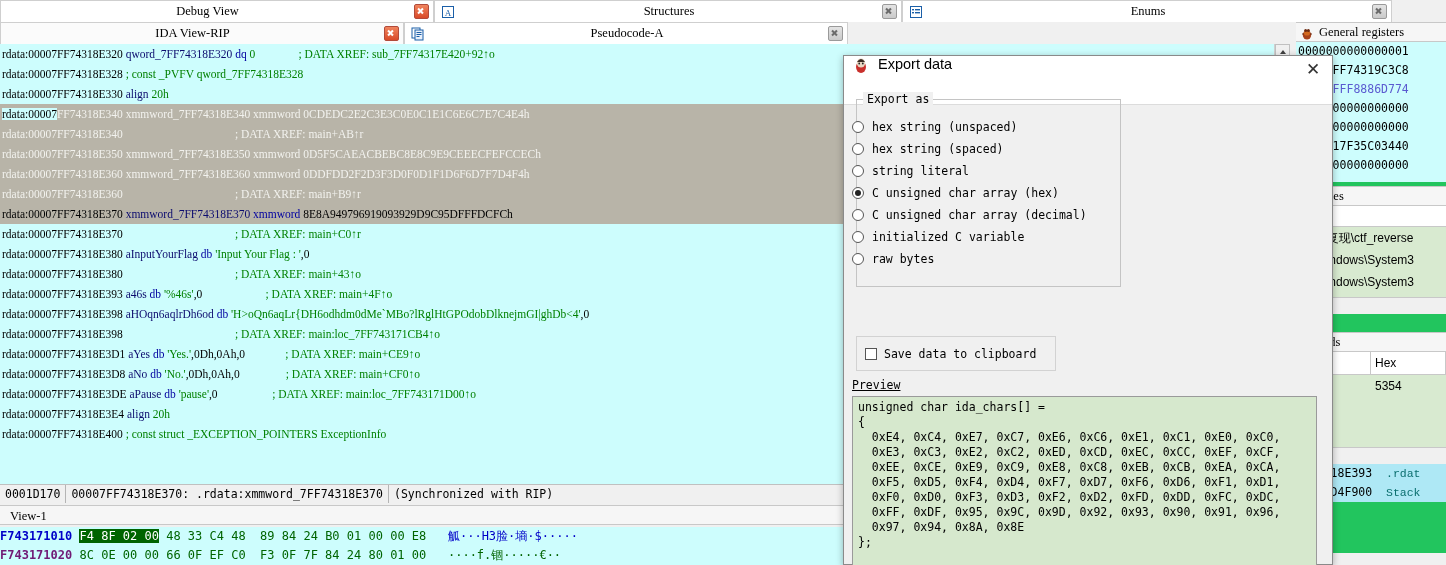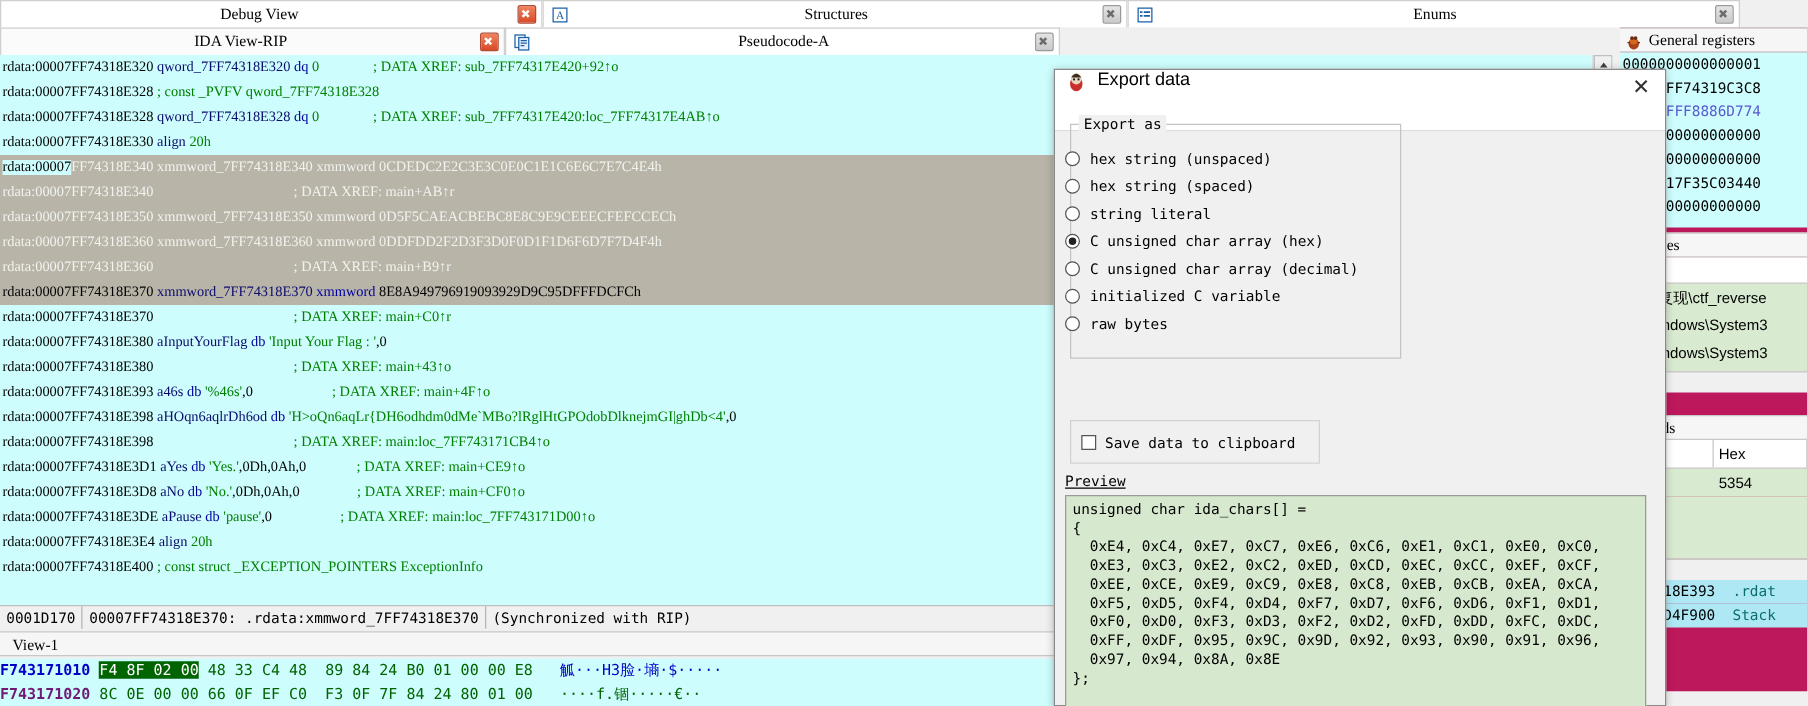--- a/index.html
+++ b/index.html
@@ -95,21 +95,21 @@
   }
   .hexline{height:19px;line-height:19px;white-space:pre;}
   .hexaddr{color:#0000c8;font-weight:bold;}
   .hexaddr.dim{color:#701a75;font-weight:bold;}
   .hexbytes{color:#006400;}
   .hexsel{background:#006400;color:#ffffff;}
   .hexascii{color:#0000c8;}
   .hexascii.dim{color:#006400;}
 
   
-  .rdock{position:absolute;left:1296px;top:22px;width:150px;height:531px;background:#be185d;}
+  .rdock{position:absolute;left:1296px;top:22px;width:150px;height:531px;background:#22c55e;}
   .panelhdr{
     height:20px;line-height:20px;background:#f6f6f6;
     border-top:1px solid #c8c8c8;border-bottom:1px solid #c8c8c8;
     font-family:"Liberation Serif", serif;font-size:12.5px;color:#000;
     display:flex;align-items:center;padding-left:4px;box-sizing:border-box;
   }
   .bug{width:14px;height:12px;margin-right:5px;flex:0 0 14px;}
   .reglist{background:#cdfdfd;font-family:"DejaVu Sans Mono", monospace;font-size:11.5px;}
   .regrow{height:19px;line-height:19px;white-space:pre;color:#0000c8;padding-left:2px;}
   .regrow .rv{color:#000;}
@@ -117,21 +117,21 @@
   .modlist{background:#d8ead0;font-family:"Liberation Sans", sans-serif;font-size:12px;}
   .modrow{height:22px;line-height:22px;white-space:nowrap;padding-left:4px;color:#000;overflow:hidden;}
   .thdr{display:flex;height:22px;background:#fff;border-bottom:1px solid #c8c8c8;}
   .thdr div{
     flex:1;border-right:1px solid #c8c8c8;font-family:"Liberation Sans", sans-serif;
     font-size:12px;line-height:22px;padding-left:4px;box-sizing:border-box;color:#000;
   }
   .trow{display:flex;height:22px;background:#d8ead0;}
   .trow div{flex:1;font-size:12px;font-weight:normal;line-height:22px;padding-left:4px;box-sizing:border-box;color:#000;}
   .stkrow{height:19px;line-height:19px;white-space:pre;font-family:"DejaVu Sans Mono", monospace;font-size:11.5px;background:#aee8f5;color:#000;}
-  .stkrow .sc{color:#0a6e6e;}
+  .stkrow .sc{color:#0a6e6e;font-family:Liberation Mono, monospace;}
 
   
   .dlg{
     position:absolute;left:843px;top:55px;width:490px;height:510px;
     background:#f0f0f0;border:1px solid #8a8a8a;box-shadow:0 2px 7px rgba(0,0,0,.30);
     box-sizing:border-box;
   }
   .dlgtitle{
     height:49px;background:#ffffff;border-bottom:1px solid #dcdcdc;
     display:flex;align-items:flex-start;padding:0 6px 0 8px;box-sizing:border-box;
@@ -231,21 +231,20 @@
       </span>
       <span class="tlabel">Pseudocode-A</span>
       <span class="tabclose grey"></span>
     </div>
   </div>
 
   <div class="listing">
     <div id="listing-lines">
         <div class="ln"><span class="addr">rdata:00007FF74318E320</span> <span class="nm">qword_7FF74318E320</span> <span class="kw">dq</span> <span class="num">0</span>               <span class="cmt">; DATA XREF: sub_7FF74317E420+92↑o</span></div>
         <div class="ln"><span class="addr">rdata:00007FF74318E328</span> <span class="cmt">; const _PVFV qword_7FF74318E328</span></div>
-        <div class="ln"><span class="addr">rdata:00007FF74318E328</span> <span class="nm">qword_7FF74318E328</span> <span class="kw">dq</span> <span class="num">0</span>               <span class="cmt">; DATA XREF: sub_7FF74317E420:loc_7FF74317E4AB↑o</span></div>
         <div class="ln"><span class="addr">rdata:00007FF74318E330</span> <span class="kw"><span class="nm">align</span></span> <span class="num">20h</span></div>
         <div class="ln sel"><span class="addr"><span class="selstart">rdata:00007</span>FF74318E340</span> <span class="nm">xmmword_7FF74318E340</span> <span class="kw">xmmword</span> <span class="num">0CDEDC2E2C3E3C0E0C1E1C6E6C7E7C4E4h</span></div>
         <div class="ln sel"><span class="addr">rdata:00007FF74318E340</span>                                       <span class="cmt">; DATA XREF: main+AB↑r</span></div>
         <div class="ln sel"><span class="addr">rdata:00007FF74318E350</span> <span class="nm">xmmword_7FF74318E350</span> <span class="kw">xmmword</span> <span class="num">0D5F5CAEACBEBC8E8C9E9CEEECFEFCCECh</span></div>
         <div class="ln sel"><span class="addr">rdata:00007FF74318E360</span> <span class="nm">xmmword_7FF74318E360</span> <span class="kw">xmmword</span> <span class="num">0DDFDD2F2D3F3D0F0D1F1D6F6D7F7D4F4h</span></div>
         <div class="ln sel"><span class="addr">rdata:00007FF74318E360</span>                                       <span class="cmt">; DATA XREF: main+B9↑r</span></div>
         <div class="ln cursor"><span class="addr">rdata:00007FF74318E370</span> <span class="nm">xmmword_7FF74318E370</span> <span class="kw">xmmword</span> 8E8A949796919093929D9C95DFFFDCFCh</div>
         <div class="ln"><span class="addr">rdata:00007FF74318E370</span>                                       <span class="cmt">; DATA XREF: main+C0↑r</span></div>
         <div class="ln"><span class="addr">rdata:00007FF74318E380</span> <span class="nm">aInputYourFlag</span> <span class="kw">db</span> <span class="str">'Input Your Flag : '</span>,0</div>
         <div class="ln"><span class="addr">rdata:00007FF74318E380</span>                                       <span class="cmt">; DATA XREF: main+43↑o</span></div>

